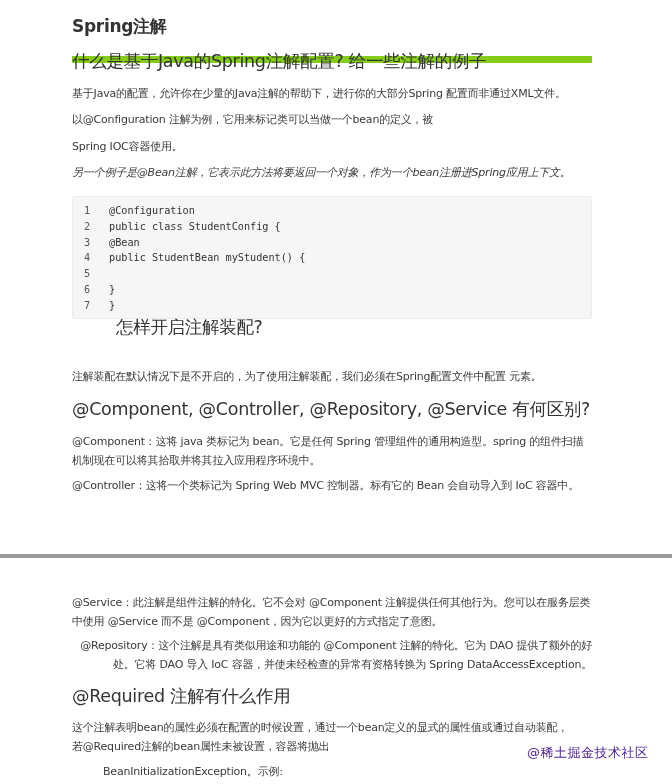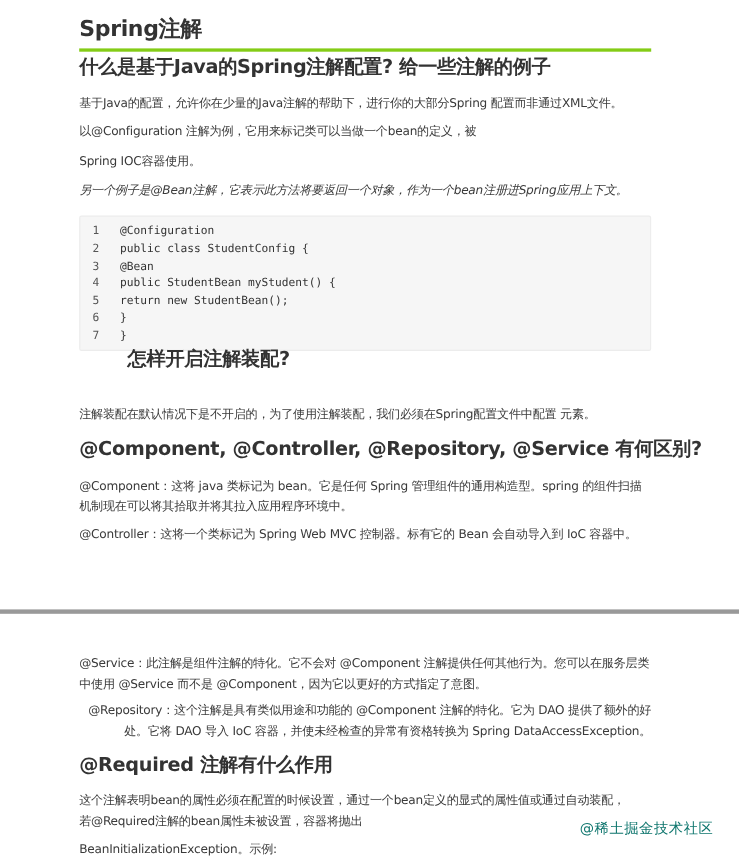--- a/index.html
+++ b/index.html
@@ -2,32 +2,32 @@
 <html><head>
   <meta charset="utf-8">
   <style>
     * { margin: 0; padding: 0; box-sizing: border-box; }
     html, body { width: 672px; height: 784px; background: #ffffff; overflow: hidden; }
     body { font-family: "DejaVu Sans", "Liberation Sans", sans-serif; color: #333333; position: relative; }
     .page { position: absolute; left: 72px; width: 520px; }
     #top-page { top: 0; }
     #bottom-page { top: 590px; }
 
-    h1.title { position: absolute; left: 0; top: 12px; width: 520px; font-size: 20px; font-weight: bold; color: #333; line-height: 28px; padding-bottom: 4px; border-bottom: 3px solid #84cc16; letter-spacing: -0.3px; }
-    h2.h { position: absolute; left: 0; font-size: 17.5px; font-weight: bold; color: #333; line-height: 24px; white-space: nowrap; letter-spacing: -0.3px; }
+    h1.title { position: absolute; left: 0; top: 12px; width: 520px; font-size: 17px; font-weight: bold; color: #333; line-height: 28px; padding-bottom: 16px; border-bottom: 7px solid #84cc16; letter-spacing: -0.3px; }
+    h2.h { position: absolute; left: 0; font-size: 17.5px; font-weight: normal; color: #333; line-height: 24px; white-space: nowrap; letter-spacing: -0.3px; }
     p.t { position: absolute; left: 0; font-size: 11px; line-height: 20px; color: #3a3a3a; white-space: nowrap; letter-spacing: -0.2px; }
     p.t.wrap { white-space: normal; width: 520px; line-height: 19px; }
 
     .code-block { position: absolute; left: 0; top: 196px; width: 520px; height: 123px; background: #f6f6f6; border: 1px solid #ececec; border-radius: 2px; padding-top: 6px; }
     .code-line { display: flex; height: 15.8px; font-family: "DejaVu Sans Mono", "Liberation Mono", monospace; font-size: 10.2px; color: #333; line-height: 15.8px; }
     .ln { width: 36px; text-align: left; padding-left: 11px; color: #555; }
     .code-text { white-space: pre; }
 
     .page-divider { position: absolute; left: 0; top: 554px; width: 672px; height: 4px; background: #999999; }
-    .watermark { position: absolute; left: 527px; top: 744px; font-size: 13px; color: #0f766e; white-space: nowrap; letter-spacing: 0.5px; }
+    .watermark { position: absolute; left: 527px; top: 744px; font-size: 13px; color: #4c1d95; white-space: nowrap; letter-spacing: 0.5px; }
   </style>
 </head>
 <body>
 
 <div id="top-page" class="page">
   <h1 class="title">Spring注解</h1>
 
   <h2 class="h" style="top:49px;">什么是基于Java的Spring注解配置? 给一些注解的例子</h2>
   <p class="t" style="top:84px;">基于Java的配置，允许你在少量的Java注解的帮助下，进行你的大部分Spring 配置而非通过XML文件。</p>
   <p class="t" style="top:110px;">以@Configuration 注解为例，它用来标记类可以当做一个bean的定义，被</p>
@@ -46,21 +46,20 @@
     <div class="code-line">
         <span class="ln">3</span>
         <span class="code-text">@Bean</span>
       </div>
     <div class="code-line">
         <span class="ln">4</span>
         <span class="code-text">public StudentBean myStudent() {</span>
       </div>
     <div class="code-line">
         <span class="ln">5</span>
-        <span class="code-text">return new StudentBean();</span>
       </div>
     <div class="code-line">
         <span class="ln">6</span>
         <span class="code-text">}</span>
       </div>
     <div class="code-line">
         <span class="ln">7</span>
         <span class="code-text">}</span>
       </div>
   </div>
@@ -73,16 +72,16 @@
   <p class="t wrap" style="top:476px;">@Controller：这将一个类标记为 Spring Web MVC 控制器。标有它的 Bean 会自动导入到 IoC 容器中。</p>
 </div>
 
 <div class="page-divider"></div>
 
 <div id="bottom-page" class="page">
   <p class="t wrap" style="top:3px;">@Service：此注解是组件注解的特化。它不会对 @Component 注解提供任何其他行为。您可以在服务层类中使用 @Service 而不是 @Component，因为它以更好的方式指定了意图。</p>
   <p class="t wrap" style="top:46px;text-align:right;">@Repository：这个注解是具有类似用途和功能的 @Component 注解的特化。它为 DAO 提供了额外的好处。它将 DAO 导入 IoC 容器，并使未经检查的异常有资格转换为 Spring DataAccessException。</p>
   <h2 class="h" style="top:94px;">@Required 注解有什么作用</h2>
   <p class="t wrap" style="top:128px; width:505px;">这个注解表明bean的属性必须在配置的时候设置，通过一个bean定义的显式的属性值或通过自动装配，若@Required注解的bean属性未被设置，容器将抛出</p>
-  <p class="t" style="top:172px;">BeanInitializationException。示例:</p>
+  <p class="t" style="top:172px;margin-left:31px;">BeanInitializationException。示例:</p>
 </div>
 
 <div class="watermark">@稀土掘金技术社区</div>
 
 </body></html>

